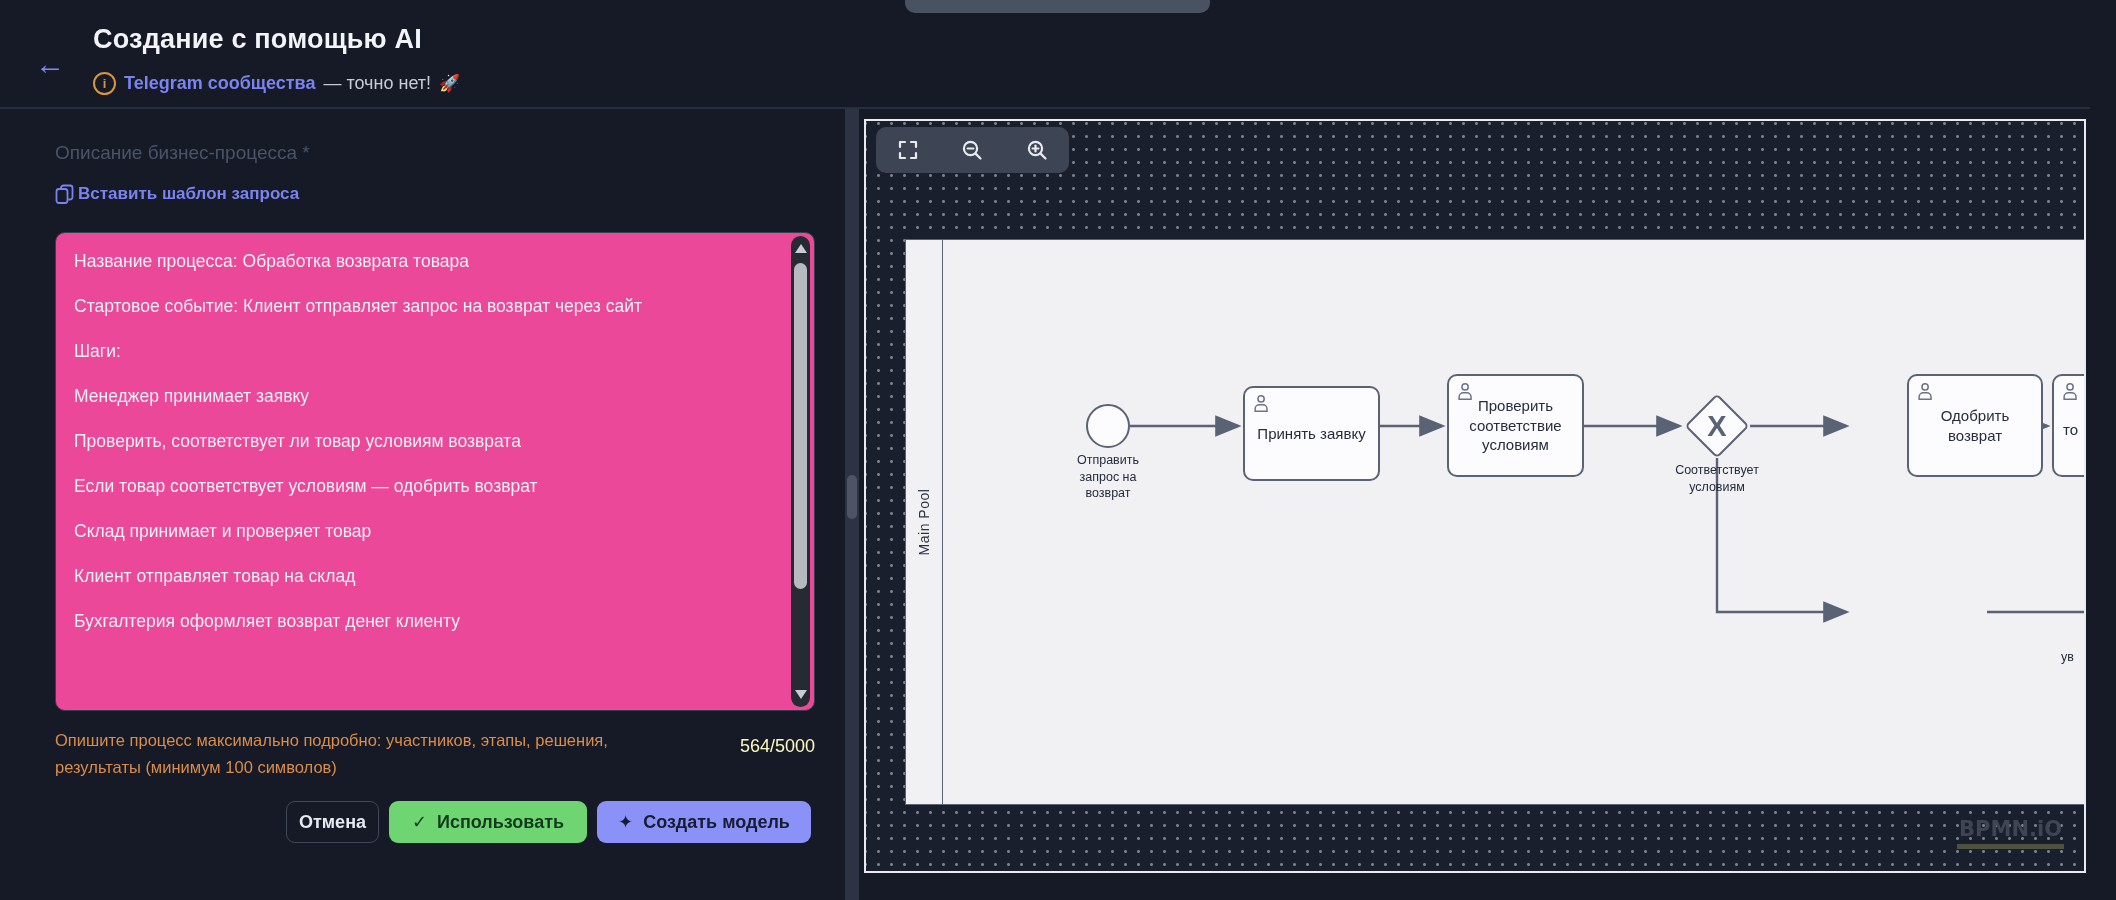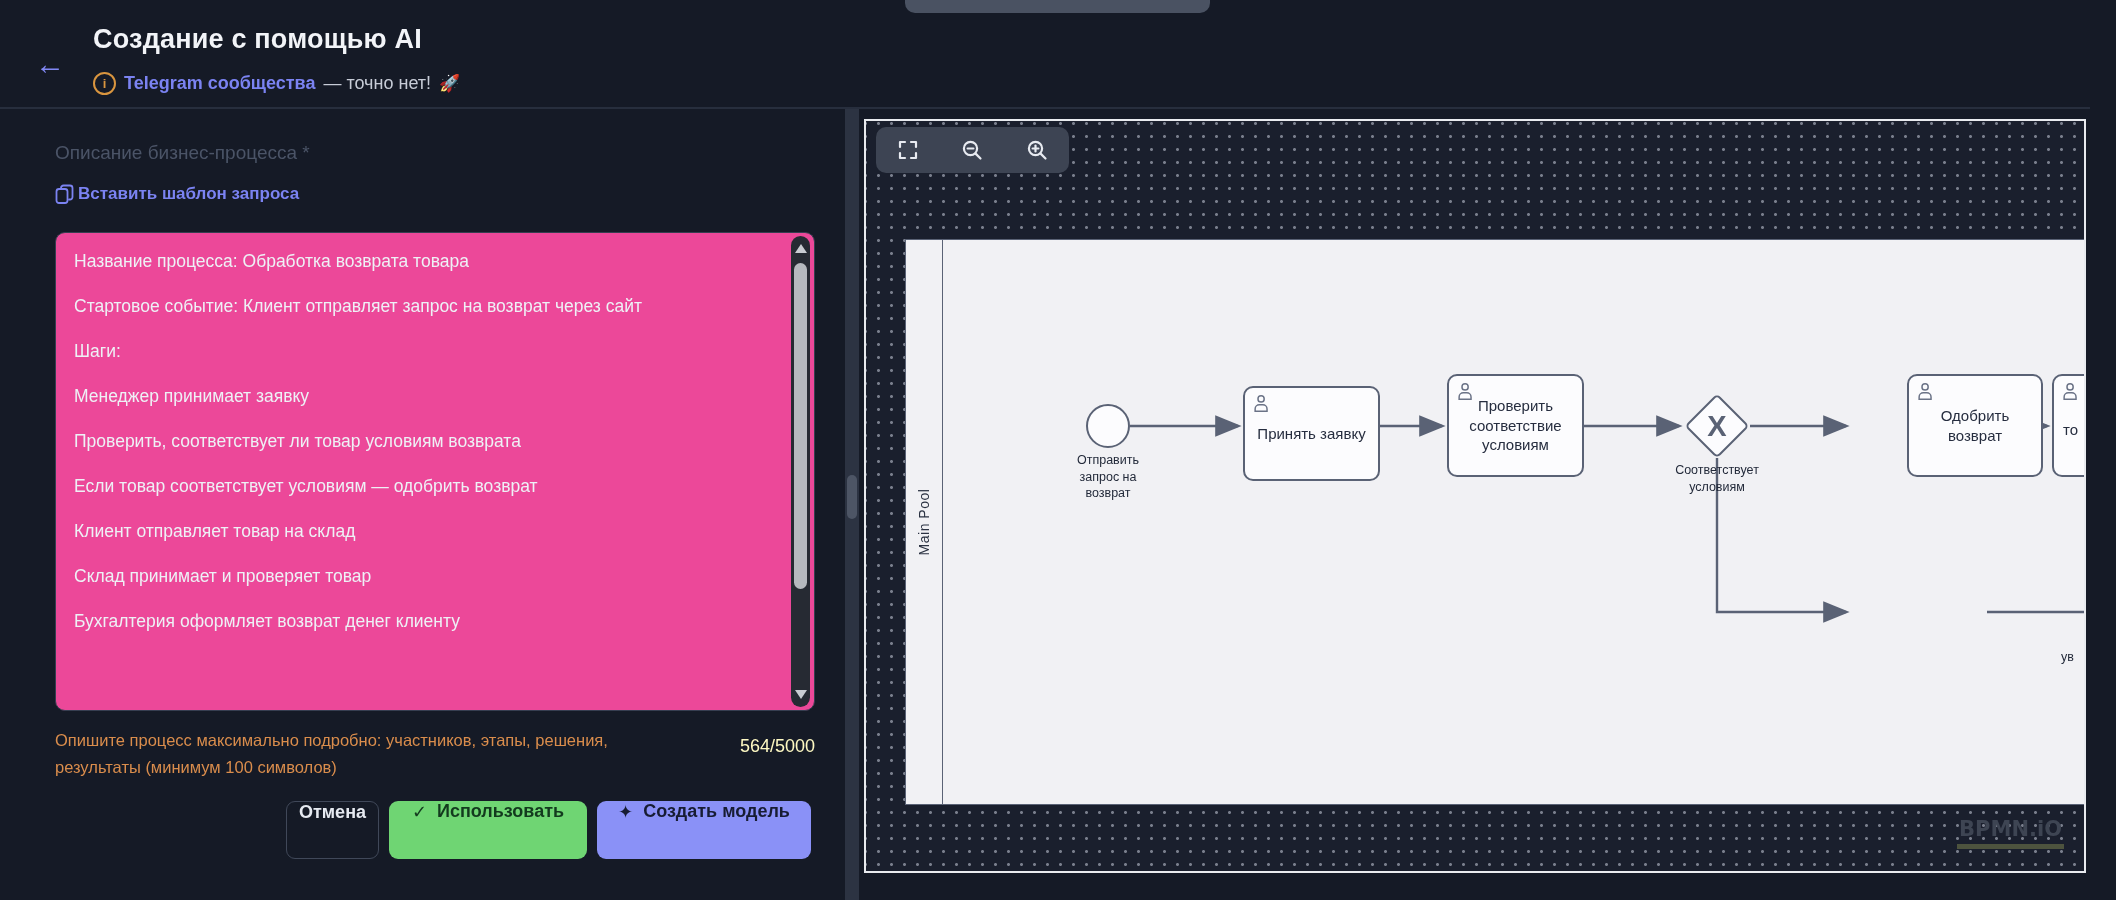--- a/index.html
+++ b/index.html
@@ -28,21 +28,21 @@
   .ta-content{position:absolute;left:18px;top:6px;right:32px;}
   .ta-line{height:45px;line-height:45px;font-size:17.5px;color:#eef1f6;white-space:nowrap;overflow:hidden;}
   .ta-scroll{position:absolute;top:3px;bottom:3px;right:4px;width:19px;background:#262a33;border-radius:10px;}
   .ta-arrow{position:absolute;left:3.5px;width:0;height:0;border-left:6px solid transparent;border-right:6px solid transparent;}
   .ta-arrow.up{top:8px;border-bottom:9px solid #c9ccd2;}
   .ta-arrow.down{bottom:8px;border-top:9px solid #c9ccd2;}
   .ta-thumb{position:absolute;left:3px;top:27px;width:13px;height:326px;background:#b6b9bf;border-radius:8px;}
   .hint{position:absolute;left:55px;top:727px;width:600px;font-size:16.5px;line-height:27px;color:#da8d4c;}
   .counter{position:absolute;left:655px;top:736px;width:160px;text-align:right;font-size:18px;color:#fef9c3;}
 
-  .btn{position:absolute;top:801px;height:58px;border-radius:9px;display:flex;align-items:flex-start;
+  .btn{position:absolute;top:801px;height:42px;border-radius:9px;display:flex;align-items:center;
        justify-content:center;gap:10px;font-size:18px;font-weight:600;box-sizing:border-box;cursor:pointer;}
   .btn-cancel{left:286px;width:93px;border:1px solid #404859;color:#e6eaf1;background:transparent;}
   .btn-use{left:389px;width:198px;background:#6fd573;color:#133a1e;}
   .btn-create{left:597px;width:214px;background:#8a91f7;color:#171c33;}
   .bicon{font-size:18px;font-weight:700;}
 
   
   .panel-scroll{position:absolute;left:845px;top:109px;width:14px;height:791px;background:#2c3342;}
   .panel-thumb{position:absolute;left:2px;top:366px;width:10px;height:44px;background:#4d5565;border-radius:6px;}
 
@@ -116,22 +116,22 @@
   </div>
 
   <div class="ta">
     <div class="ta-content">
       <div class="ta-line">Название процесса: Обработка возврата товара</div>
       <div class="ta-line">Стартовое событие: Клиент отправляет запрос на возврат через сайт</div>
       <div class="ta-line">Шаги:</div>
       <div class="ta-line">Менеджер принимает заявку</div>
       <div class="ta-line">Проверить, соответствует ли товар условиям возврата</div>
       <div class="ta-line">Если товар соответствует условиям — одобрить возврат</div>
+      <div class="ta-line">Склад принимает и проверяет товар</div>
       <div class="ta-line">Клиент отправляет товар на склад</div>
-      <div class="ta-line">Склад принимает и проверяет товар</div>
       <div class="ta-line">Бухгалтерия оформляет возврат денег клиенту</div>
     </div>
     <div class="ta-scroll">
       <div class="ta-arrow up"></div>
       <div class="ta-thumb"></div>
       <div class="ta-arrow down"></div>
     </div>
   </div>
 
   <div class="hint">Опишите процесс максимально подробно: участников, этапы, решения, результаты (минимум 100 символов)</div>

